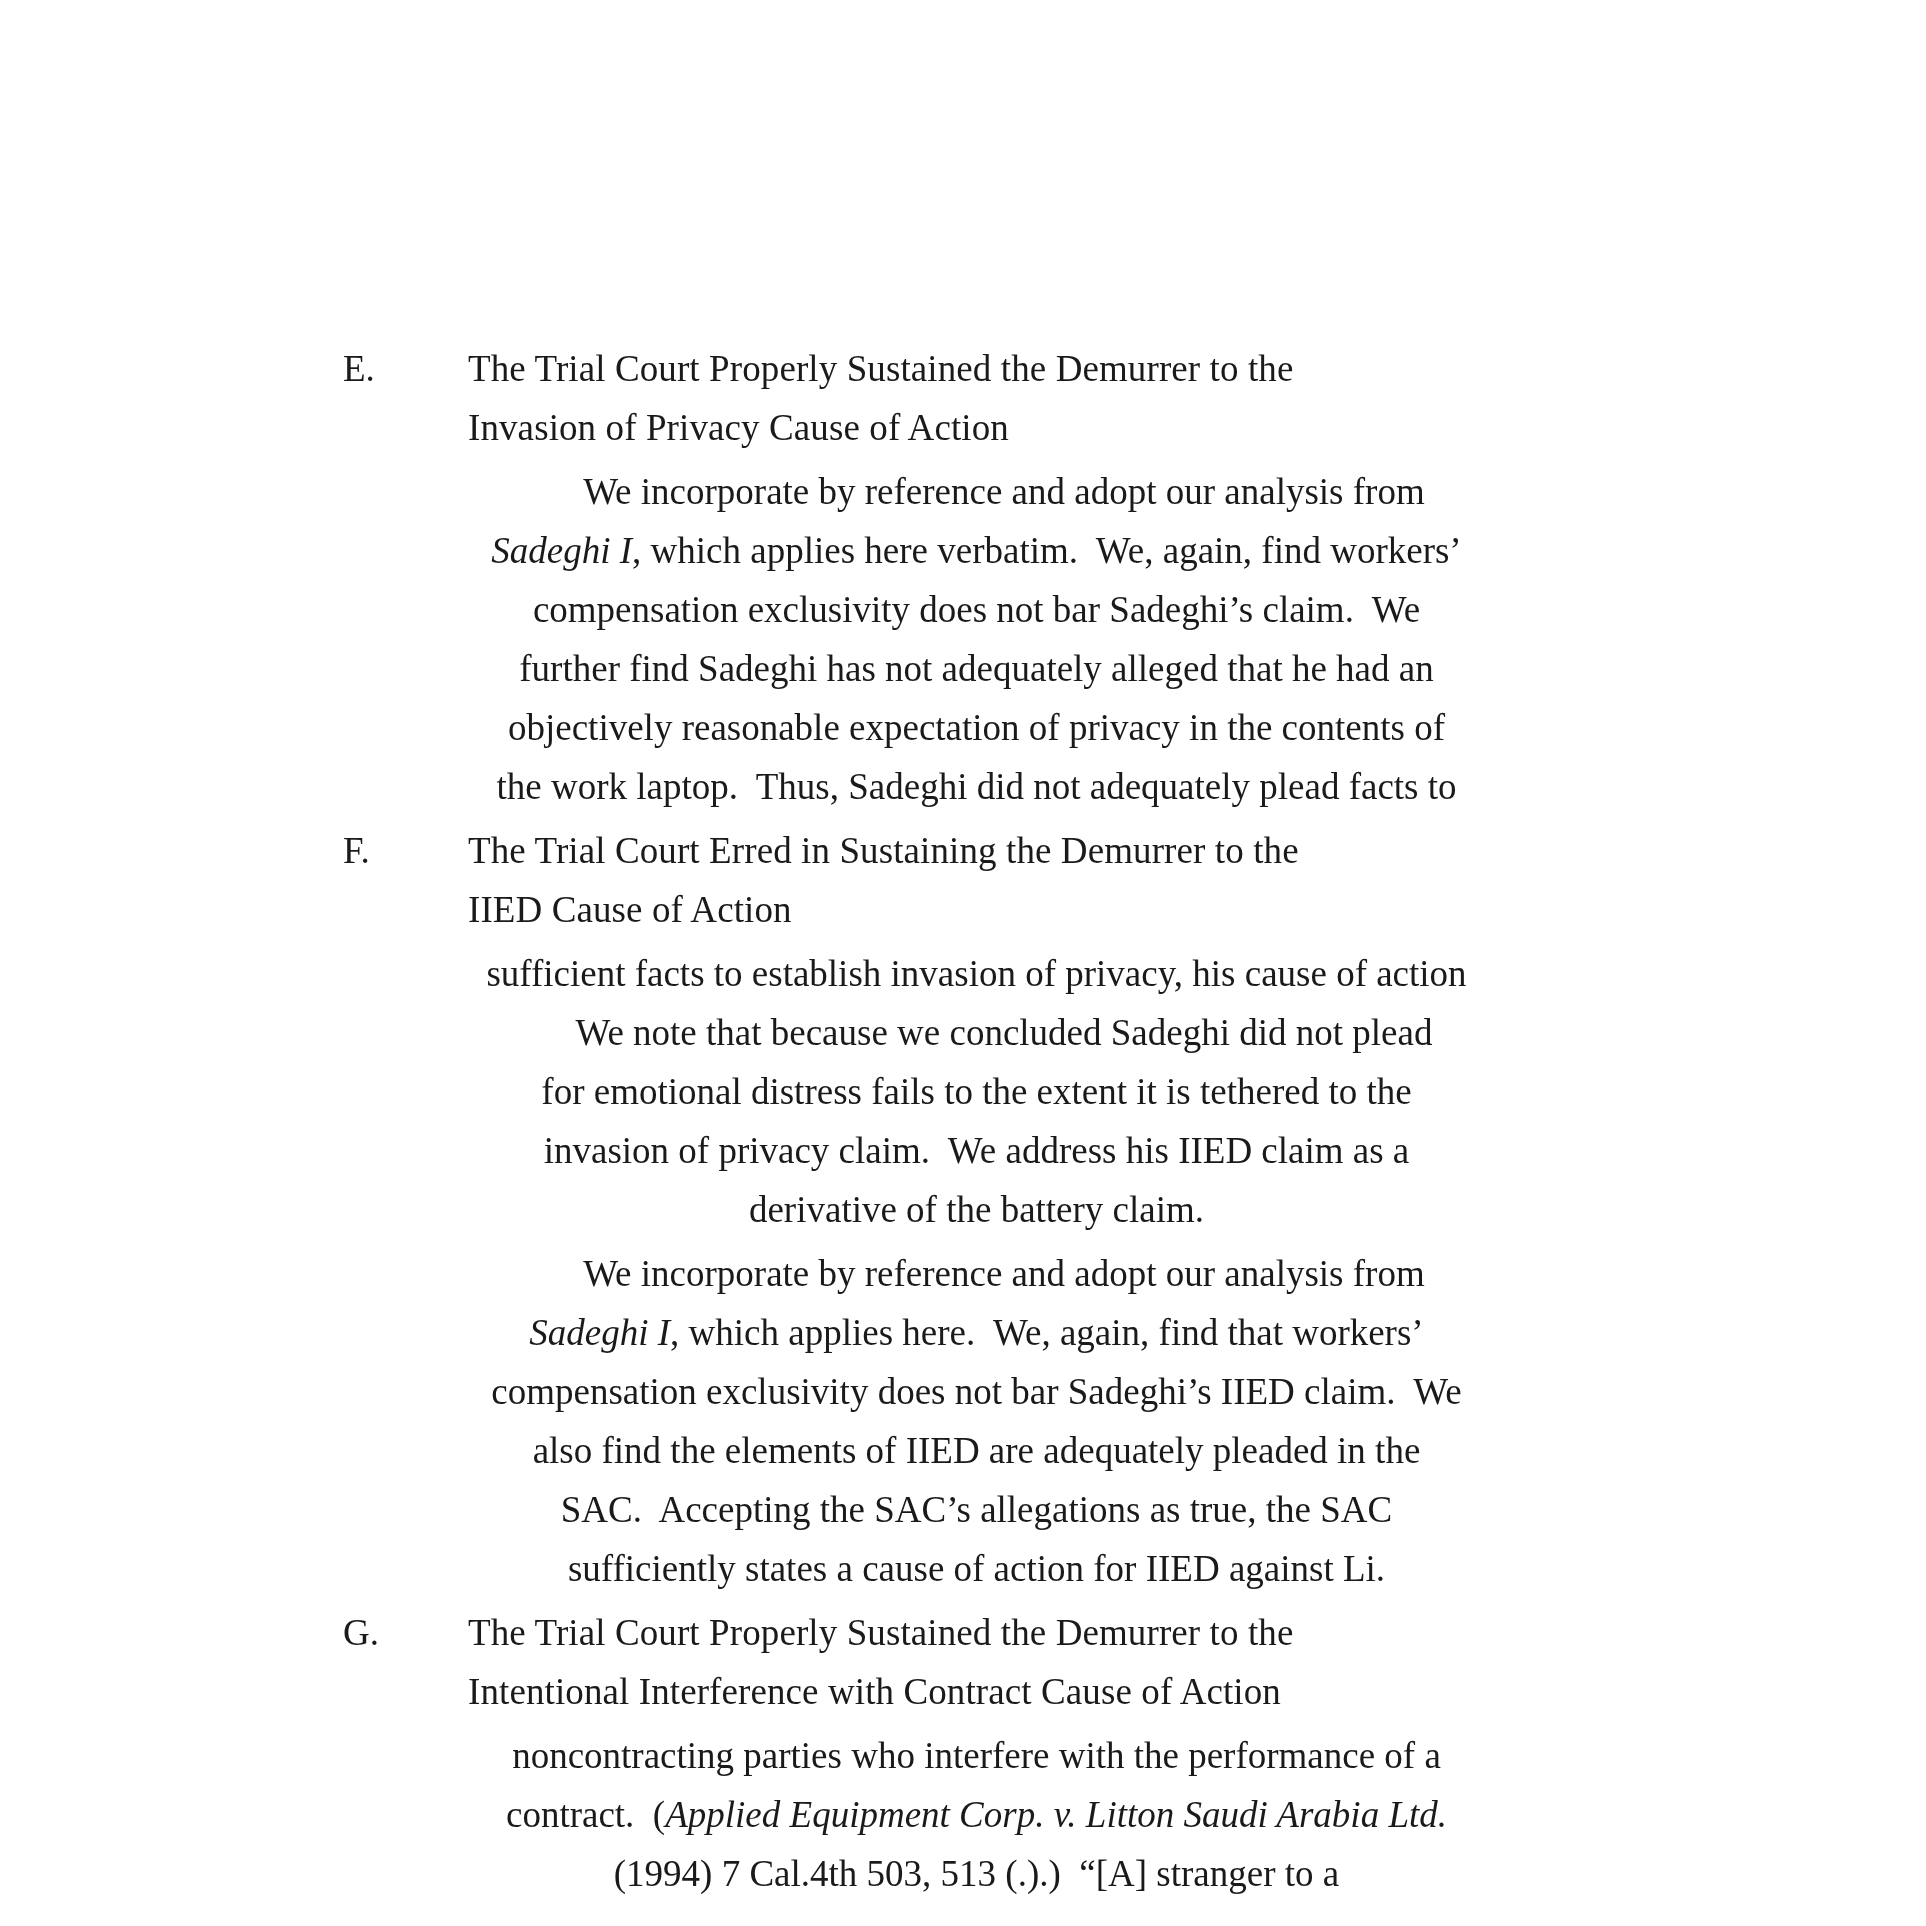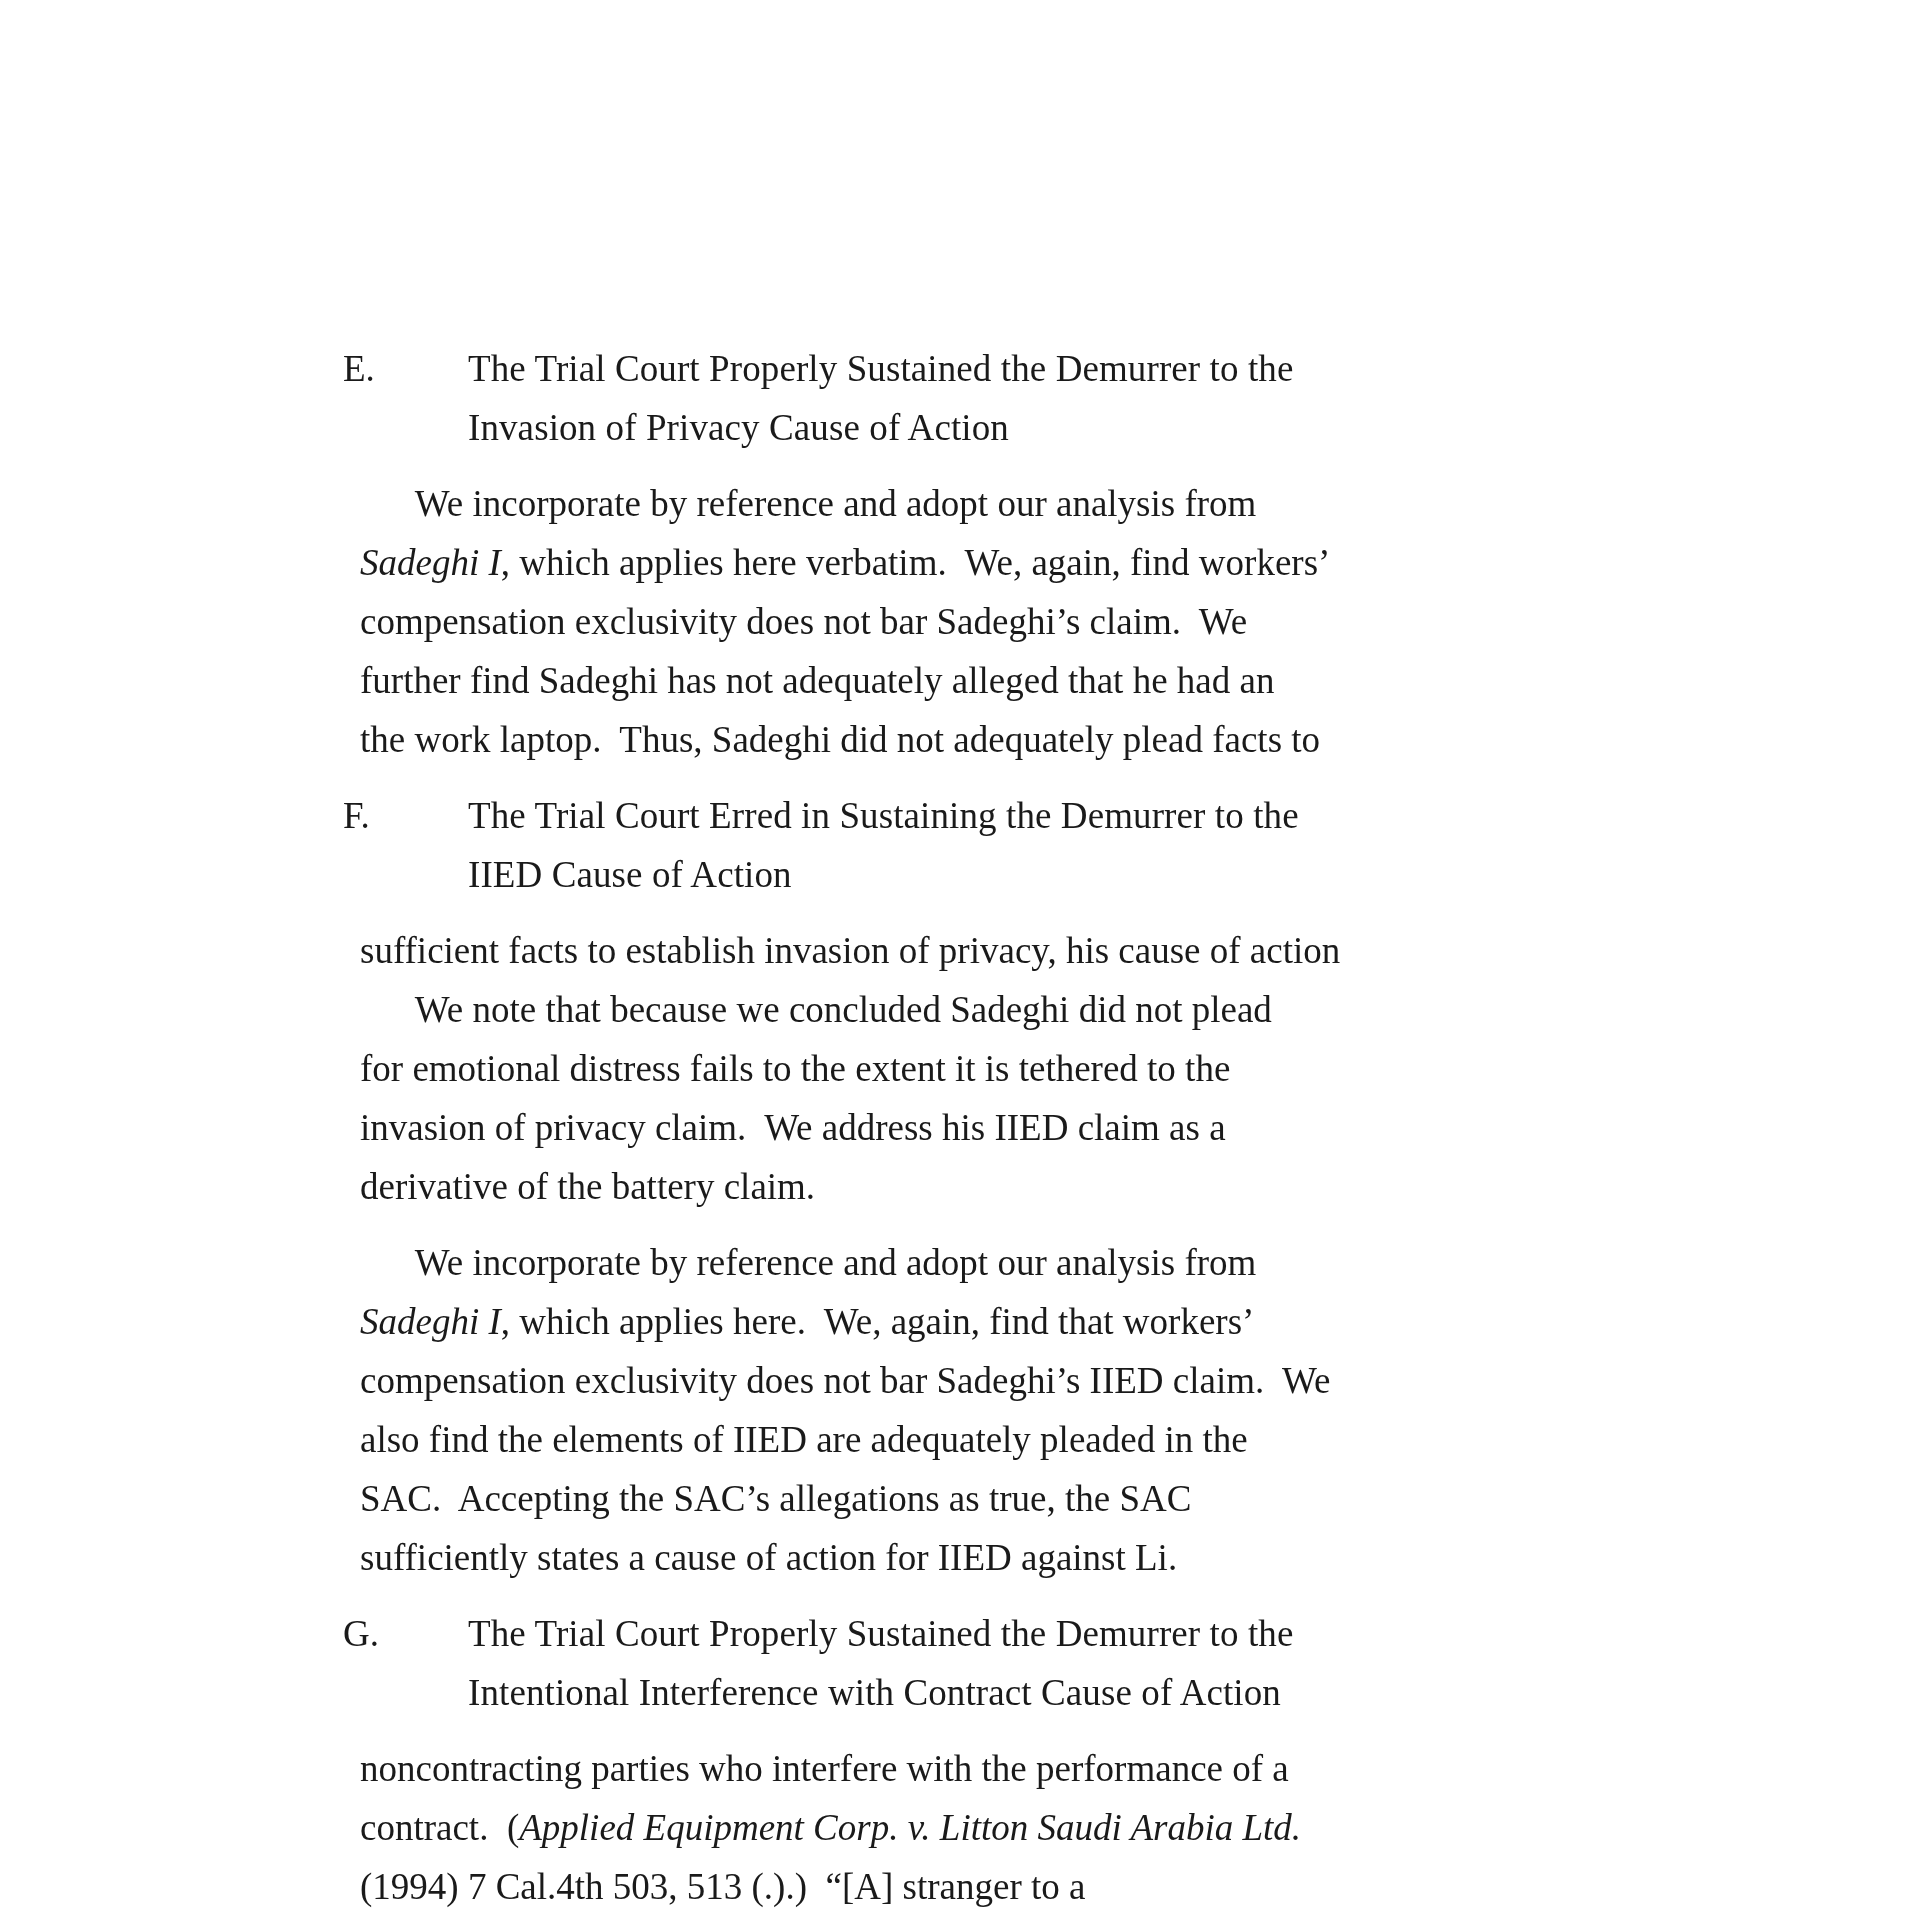--- a/index.html
+++ b/index.html
@@ -52,22 +52,22 @@
     letter-spacing: 0.1px;
   }
   .section-heading .title .ln {
     display: block;
   }
 
   
   .body-par {
     font-size: 37px;
     line-height: 59px;
-    margin: 17px;
-    text-align: left;
+    margin: 5px;
+    text-align: center;
     font-weight: normal;
   }
   .body-par .ln {
     display: block;
     white-space: pre;
   }
   .body-par i {
     font-style: italic;
   }
 </style>
@@ -84,20 +84,21 @@
         <span class="ln">The Trial Court Properly Sustained the Demurrer to the</span>
         <span class="ln">Invasion of Privacy Cause of Action</span>
       </span>
     </div>
 
     <p class="body-par">
       <span class="ln">      We incorporate by reference and adopt our analysis from</span>
       <span class="ln"><i>Sadeghi I</i>, which applies here verbatim.  We, again, find workers’</span>
       <span class="ln">compensation exclusivity does not bar Sadeghi’s claim.  We</span>
       <span class="ln">further find Sadeghi has not adequately alleged that he had an</span>
+      <span class="ln">objectively reasonable expectation of privacy in the contents of</span>
       <span class="ln">the work laptop.  Thus, Sadeghi did not adequately plead facts to</span>
     </p>
 
     <div class="section-heading">
       <span class="letter">F.</span>
       <span class="title">
         <span class="ln">The Trial Court Erred in Sustaining the Demurrer to the</span>
         <span class="ln">IIED Cause of Action</span>
       </span>
     </div>

